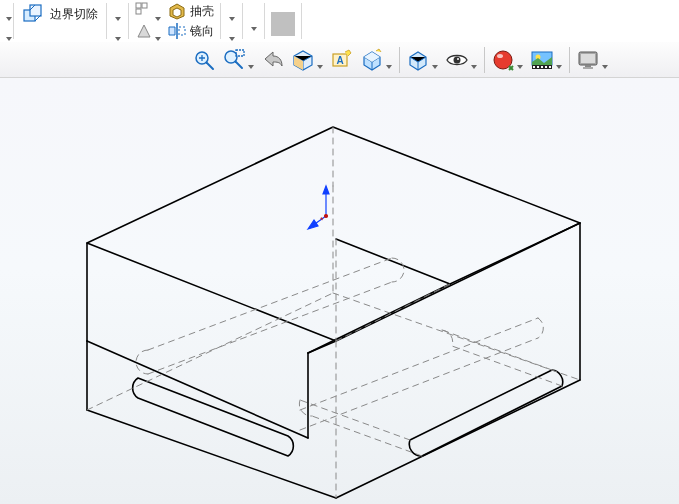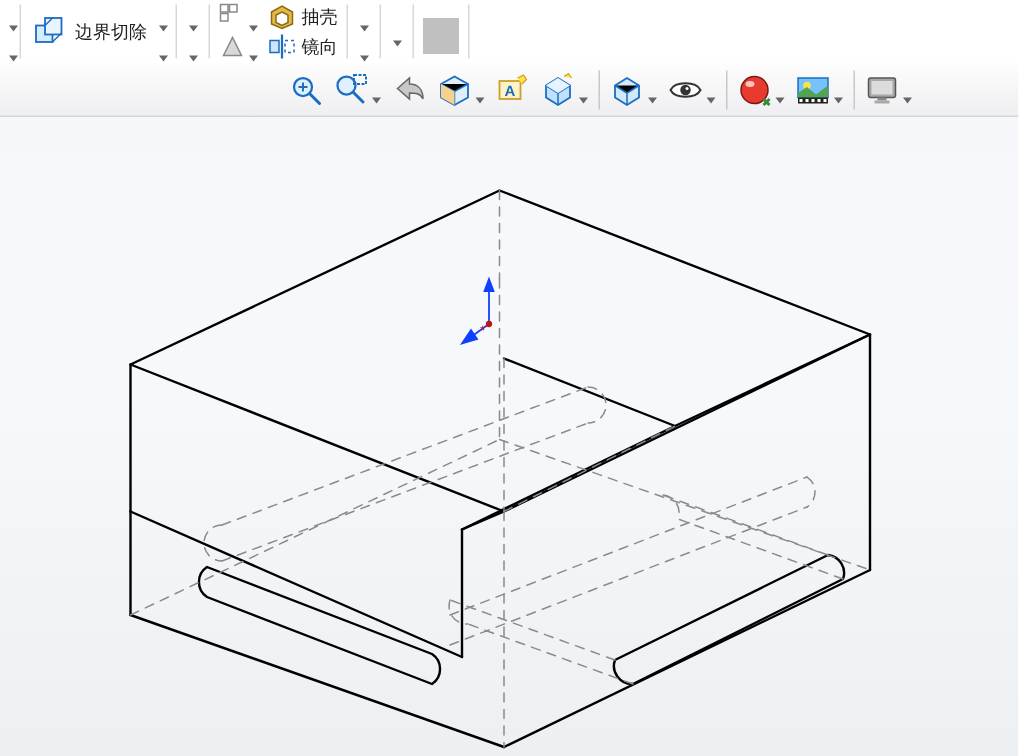--- a/index.html
+++ b/index.html
@@ -150,21 +150,21 @@
         <div class="row" style="justify-content:center;">
           <div class="drop">
               <div class="tri"></div>
             </div>
         </div>
       </div>
     </div>
 
     <div class="sep"></div>
 
-    <div class="ribbon-group" style="padding:0 4px;">
+    <div class="ribbon-group" style="padding:0 4px;flex-direction:column;">
       <div class="btn">
         <span class="ico24">
           <svg viewBox="0 0 24 24">
             <rect x="2" y="8" width="11" height="11" fill="#d6ecff" stroke="#1b6dc1" stroke-width="1.2"></rect>
             <rect x="8" y="3" width="11" height="11" fill="#eaf4ff" stroke="#1b6dc1" stroke-width="1.2"></rect>
             <path d="M8 8 L13 3 M13 19 L19 13" stroke="#1b6dc1" stroke-width="1"></path>
           </svg>
         </span>
         <span class="lbl">边界切除</span>
       </div>

